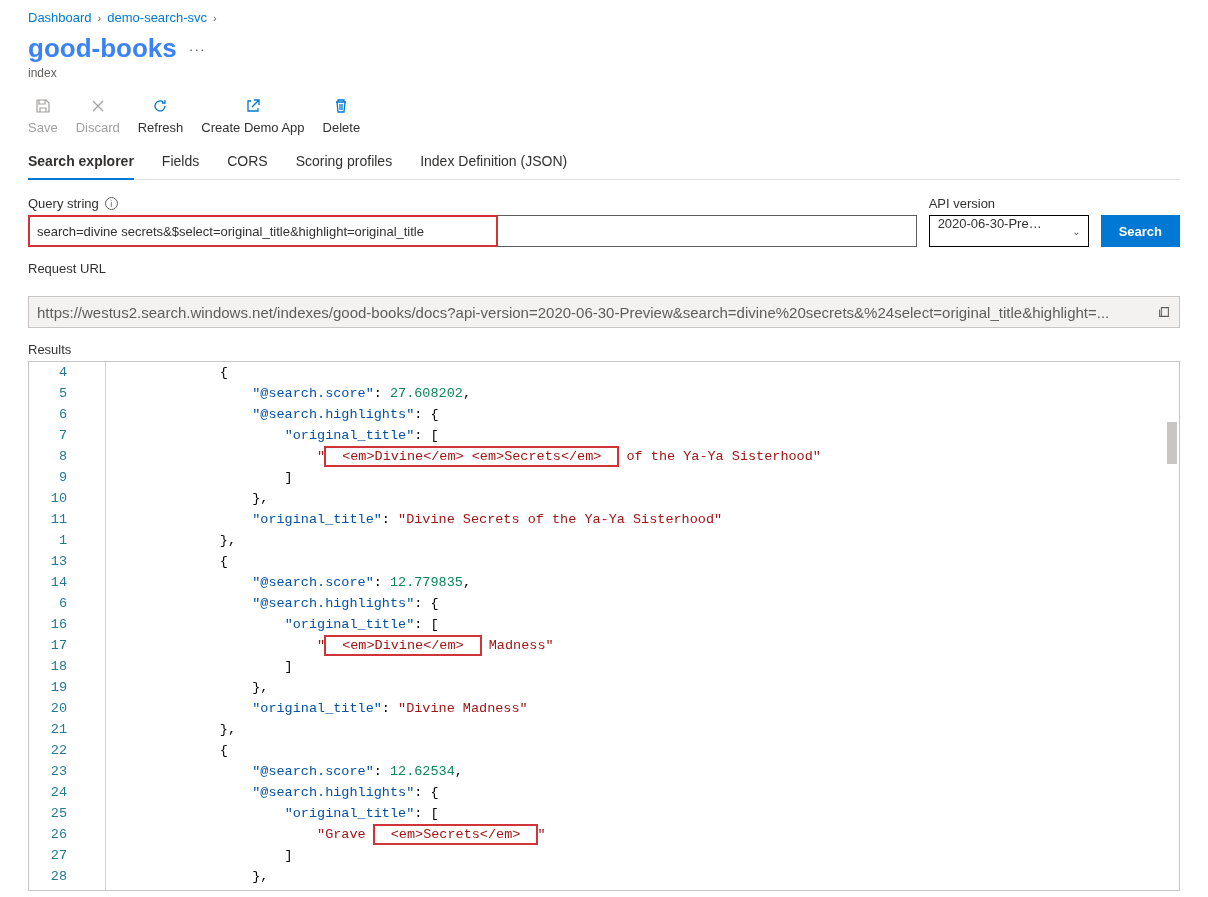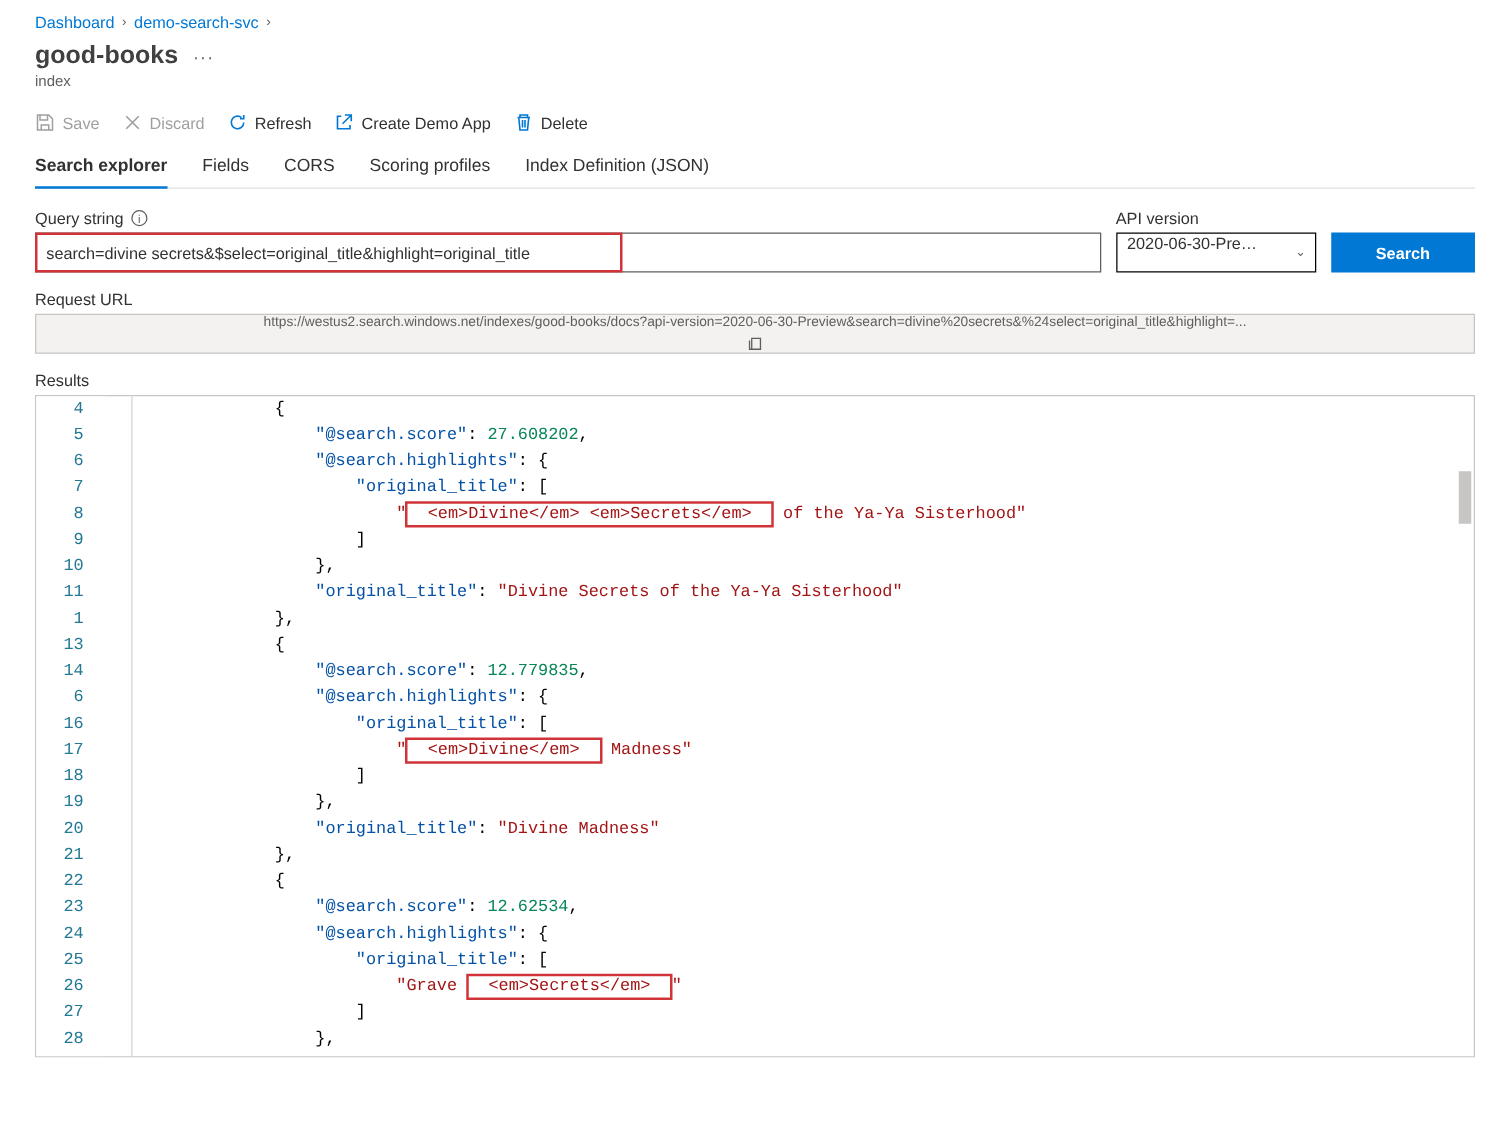--- a/index.html
+++ b/index.html
@@ -11,27 +11,27 @@
   padding: 10px 28px 0 28px;
 }
 a { color: #0078d4; text-decoration: none; }
 
 
 .breadcrumb { display: flex; align-items: center; gap: 6px; font-size: 13px; margin-bottom: 8px; }
 .breadcrumb .chev { color: #605e5c; font-size: 11px; }
 
 
 .title-row { display: flex; align-items: center; gap: 12px; }
-.page-title { font-size: 20px; font-weight: 600; color: #404040; }
+.page-title { font-size: 26px; font-weight: 600; color: #3b82f6; }
 .more-dots { color: #605e5c; letter-spacing: 1px; cursor: pointer; font-size: 14px; }
 .subtitle { font-size: 12px; color: #605e5c; margin-top: 2px; margin-bottom: 18px; }
 
 
 .toolbar { display: flex; gap: 18px; align-items: center; margin-bottom: 12px; }
-.tool-btn { display: flex; align-items: center; gap: 6px; font-size: 13px; cursor: pointer; color: #323130; }
+.tool-btn { display: flex; align-items: center; gap: 6px; font-size: 13px; cursor: pointer; color: #323130; flex-direction: column; }
 .tool-btn.disabled { color: #a19f9d; cursor: default; }
 .tool-btn .ic { width: 16px; height: 16px; display: inline-block; }
 .ic-blue { color: #0078d4; }
 
 
 .tabs { display: flex; gap: 28px; border-bottom: 1px solid #e1dfdd; margin-bottom: 16px; }
 .tab { padding: 6px 0 10px 0; font-size: 14px; color: #323130; cursor: pointer; position: relative; }
 .tab.active { font-weight: 600; }
 .tab.active::after {
   content: ""; position: absolute; left: 0; right: 0; bottom: -1px;
@@ -49,27 +49,27 @@
   background: #fff; outline: none;
 }
 .query-wrap { position: relative; flex: 1; }
 .query-input { width: 100%; }
 .hl-red { position: absolute; left: 0; top: 0; bottom: 0; width: 470px; border: 2px solid #d13438; pointer-events: none; }
 
 .select-wrap { position: relative; width: 160px; }
 .select-input { width: 100%; height: 32px; padding: 0 28px 0 8px; border: 1px solid #000000; font-size: 13px; overflow: hidden; white-space: nowrap; text-overflow: ellipsis; background: #fff; cursor: pointer; }
 .select-chev { position: absolute; right: 8px; top: 50%; transform: translateY(-50%); pointer-events: none; color: #605e5c; font-size: 10px; }
 
-.primary-btn { height: 32px; padding: 0 36px; background: #0078d4; color: #fff; border: none; font-size: 13px; font-weight: 600; cursor: pointer; }
+.primary-btn { height: 32px; padding: 0 18px; background: #0078d4; color: #fff; border: none; font-size: 13px; font-weight: 600; cursor: pointer; }
 
 
 .url-row { margin-bottom: 14px; }
 .url-box {
   display: flex; align-items: center; height: 32px; border: 1px solid #c8c6c4; background: #f3f2f1;
-  padding: 0 8px; font-size: 11px; color: #605e5c; gap: 0; flex-direction: column;
+  padding: 0 8px; font-size: 15px; color: #605e5c; gap: 0;
 }
 .url-text { flex: 1; overflow: hidden; white-space: nowrap; text-overflow: ellipsis; }
 .copy-ic { cursor: pointer; flex-shrink: 0; }
 
 
 .results-label { font-size: 13px; margin-bottom: 4px; }
 .editor {
   border: 1px solid #c8c6c4; height: 530px; display: flex; font-family: Consolas, "Courier New", monospace;
   font-size: 13.5px; line-height: 21px; position: relative; overflow: hidden;
 }
@@ -178,21 +178,21 @@
     </div>
     <div class="select-wrap">
       <div class="select-input">2020-06-30-Pre…</div>
       <span class="select-chev">⌄</span>
     </div>
   </div>
   <button class="primary-btn">Search</button>
 </div>
 
 <div class="url-row">
-  <div class="field-label" style="margin-bottom:4px">
+  <div class="field-label" style="margin-bottom:20px">
     <span>Request URL</span>
   </div>
   <div class="url-box">
     <span class="url-text">https://westus2.search.windows.net/indexes/good-books/docs?api-version=2020-06-30-Preview&amp;search=divine%20secrets&amp;%24select=original_title&amp;highlight=...</span>
     <span class="copy-ic">
       <svg viewBox="0 0 16 16" width="14" height="14">
           <path fill="none" stroke="#605e5c" stroke-width="1.2" d="M5 3h8v10H5z M3 5v8h2"></path>
         </svg>
     </span>
   </div>

